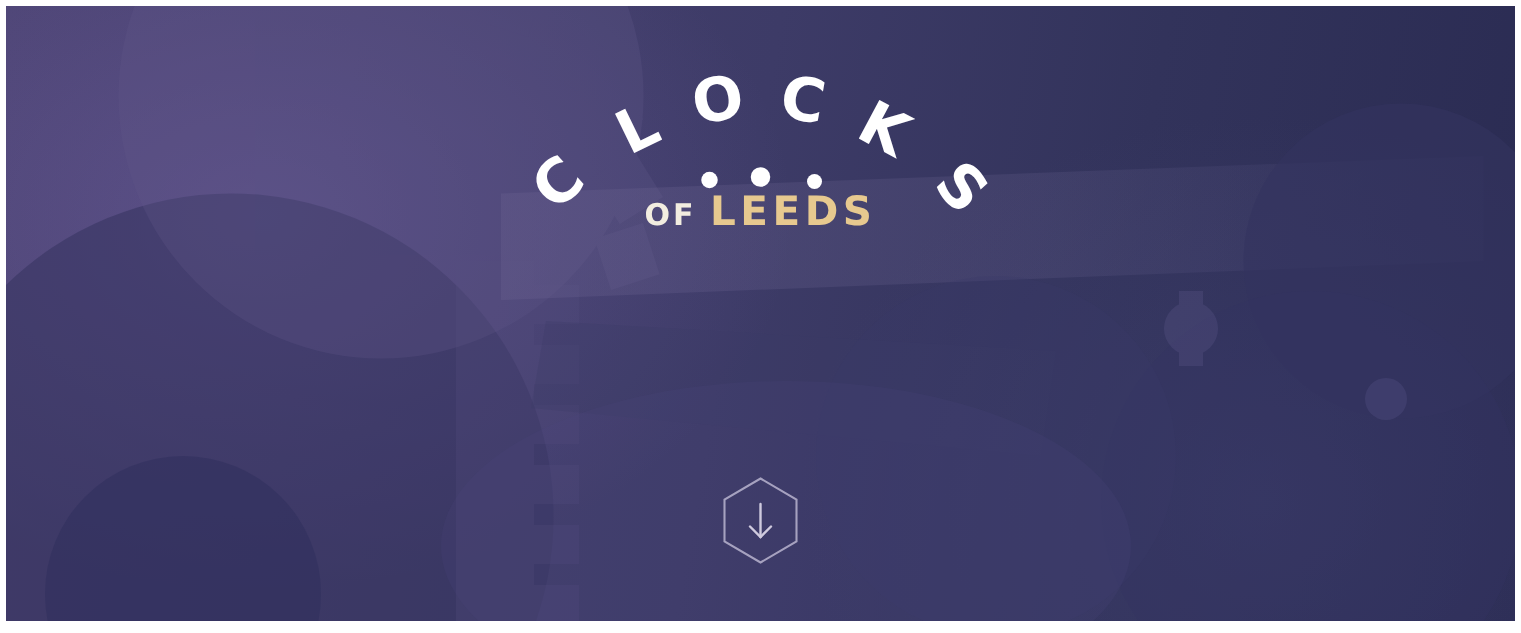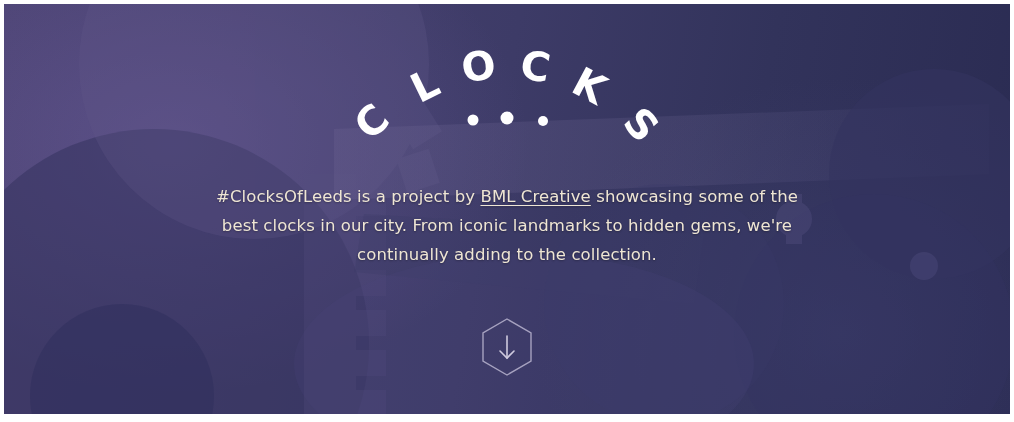--- a/index.html
+++ b/index.html
@@ -216,23 +216,25 @@
               <text class="arc-letter" x="274" y="94" transform="rotate(48 274 94)" text-anchor="middle">S</text>
             </g>
             <g>
               <circle class="arc-dot" cx="116" cy="80" r="5.5"></circle>
               <circle class="arc-dot" cx="150" cy="78" r="6.5"></circle>
               <circle class="arc-dot" cx="186" cy="81" r="5"></circle>
             </g>
           </svg>
         </div>
 
+        <div class="logo-sub">
+          <span class="sub-of">OF</span><span class="sub-leeds">LEEDS</span>
+        </div>
       </div>
 
-      <p class="intro"><span>#ClocksOfLeeds is a project by </span><a class="link" href="#">BML Creative</a><span> showcasing some of the best clocks in our city. From iconic landmarks to hidden gems, we're continually adding to the collection.</span></p>
 
     </div>
 
     <div class="scroll-wrap">
       <div class="scroll-hex">
         <svg width="56" height="62" viewBox="0 0 56 62" xmlns="http://www.w3.org/2000/svg">
           <polygon points="28,3 52,17 52,45 28,59 4,45 4,17" fill="none" stroke="#b9b4cf" stroke-width="1.4" opacity="0.85"></polygon>
           <g stroke="#cfcade" stroke-width="1.6" fill="none" stroke-linecap="round">
             <line x1="28" y1="20" x2="28" y2="42"></line>
             <polyline points="21,35 28,42 35,35"></polyline>

